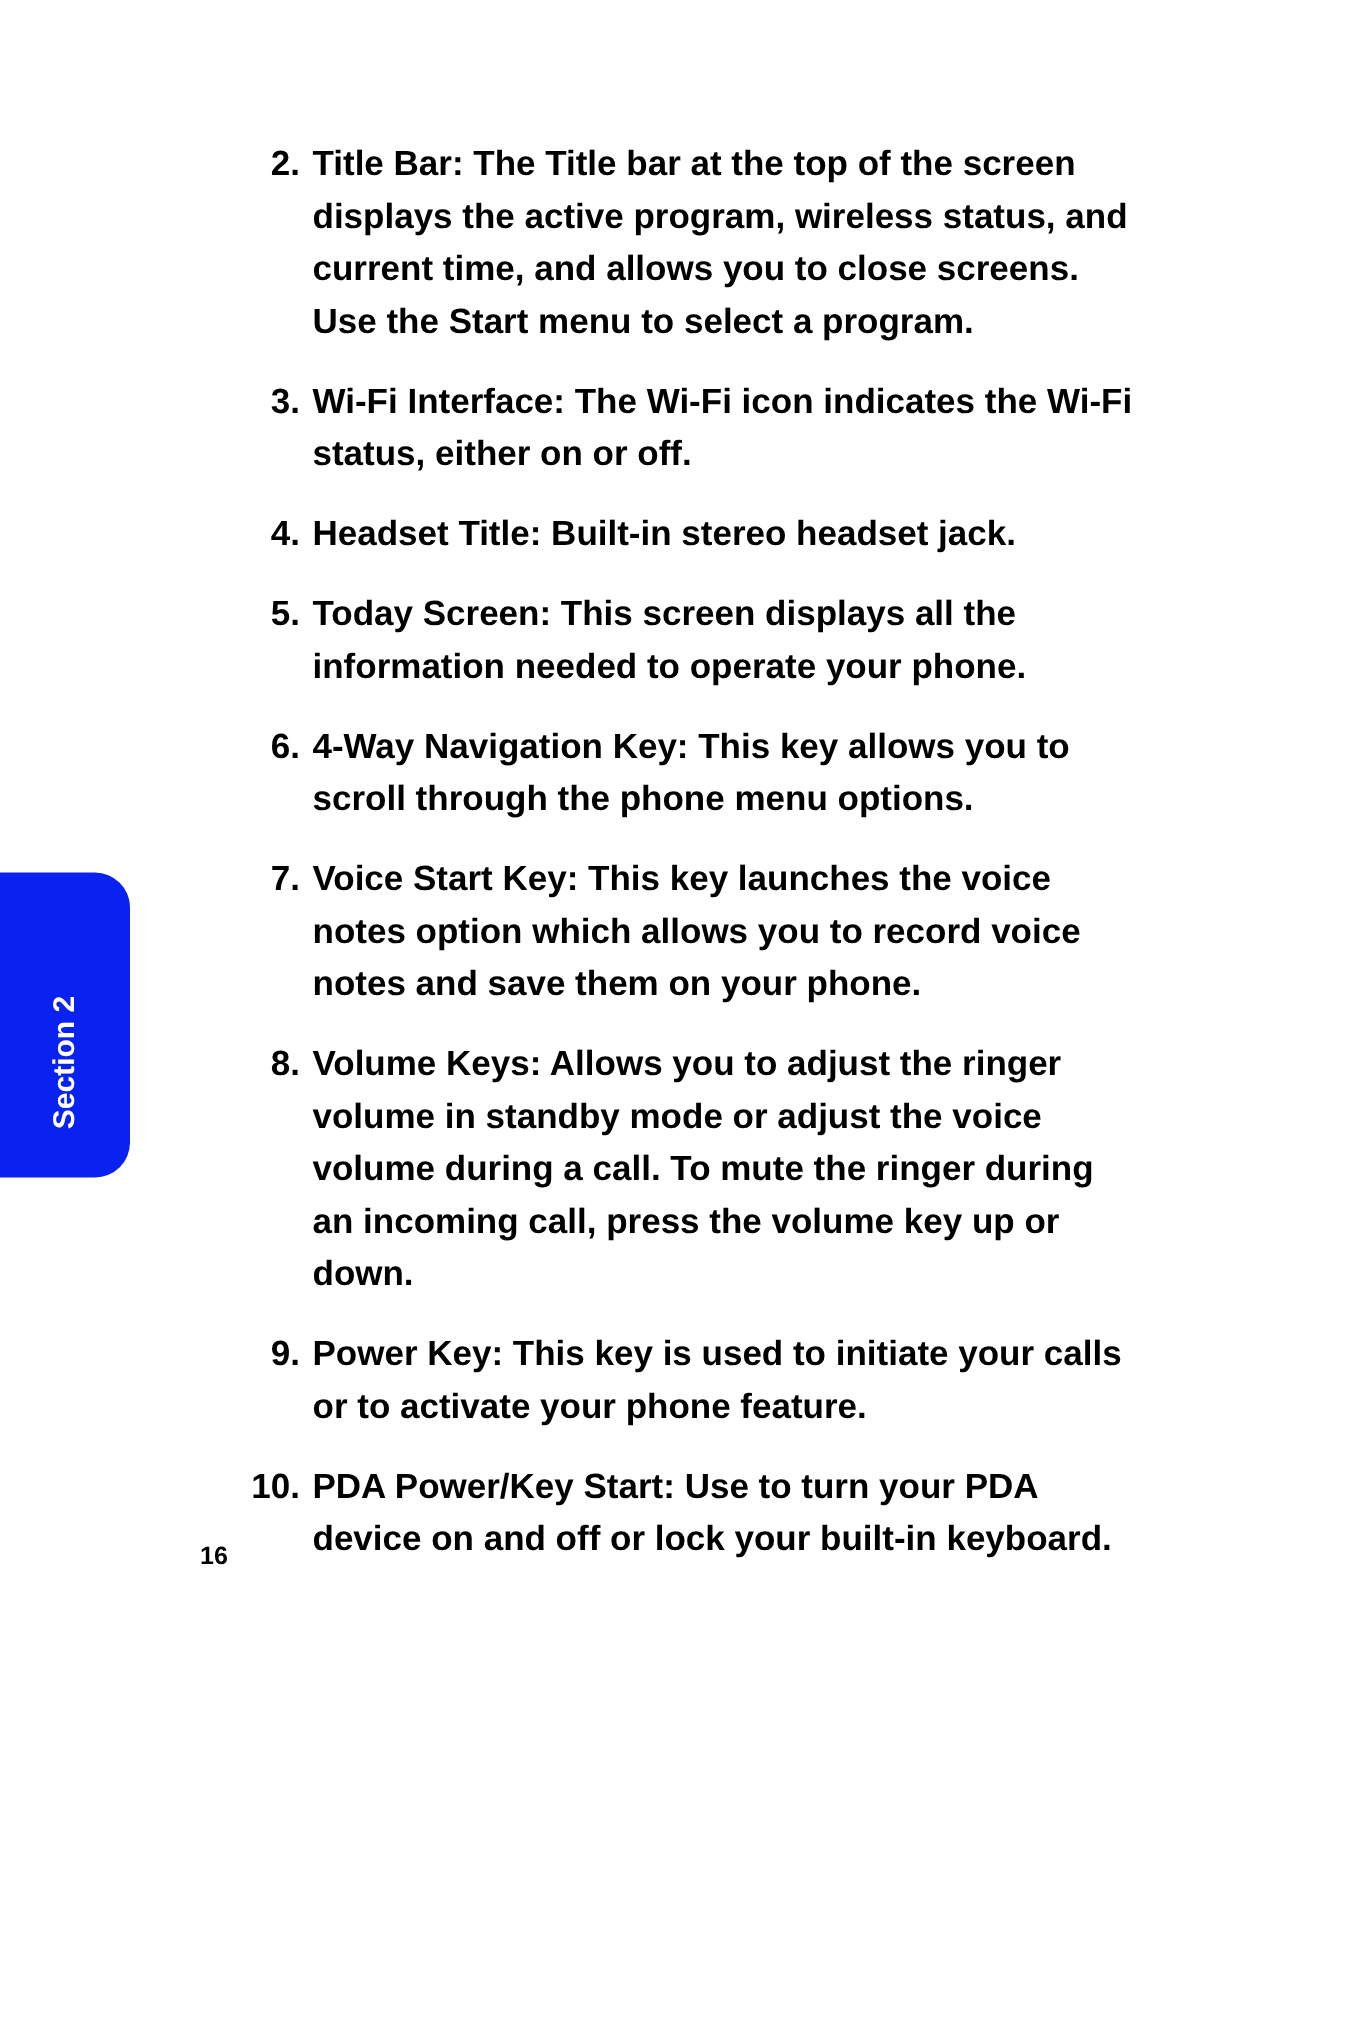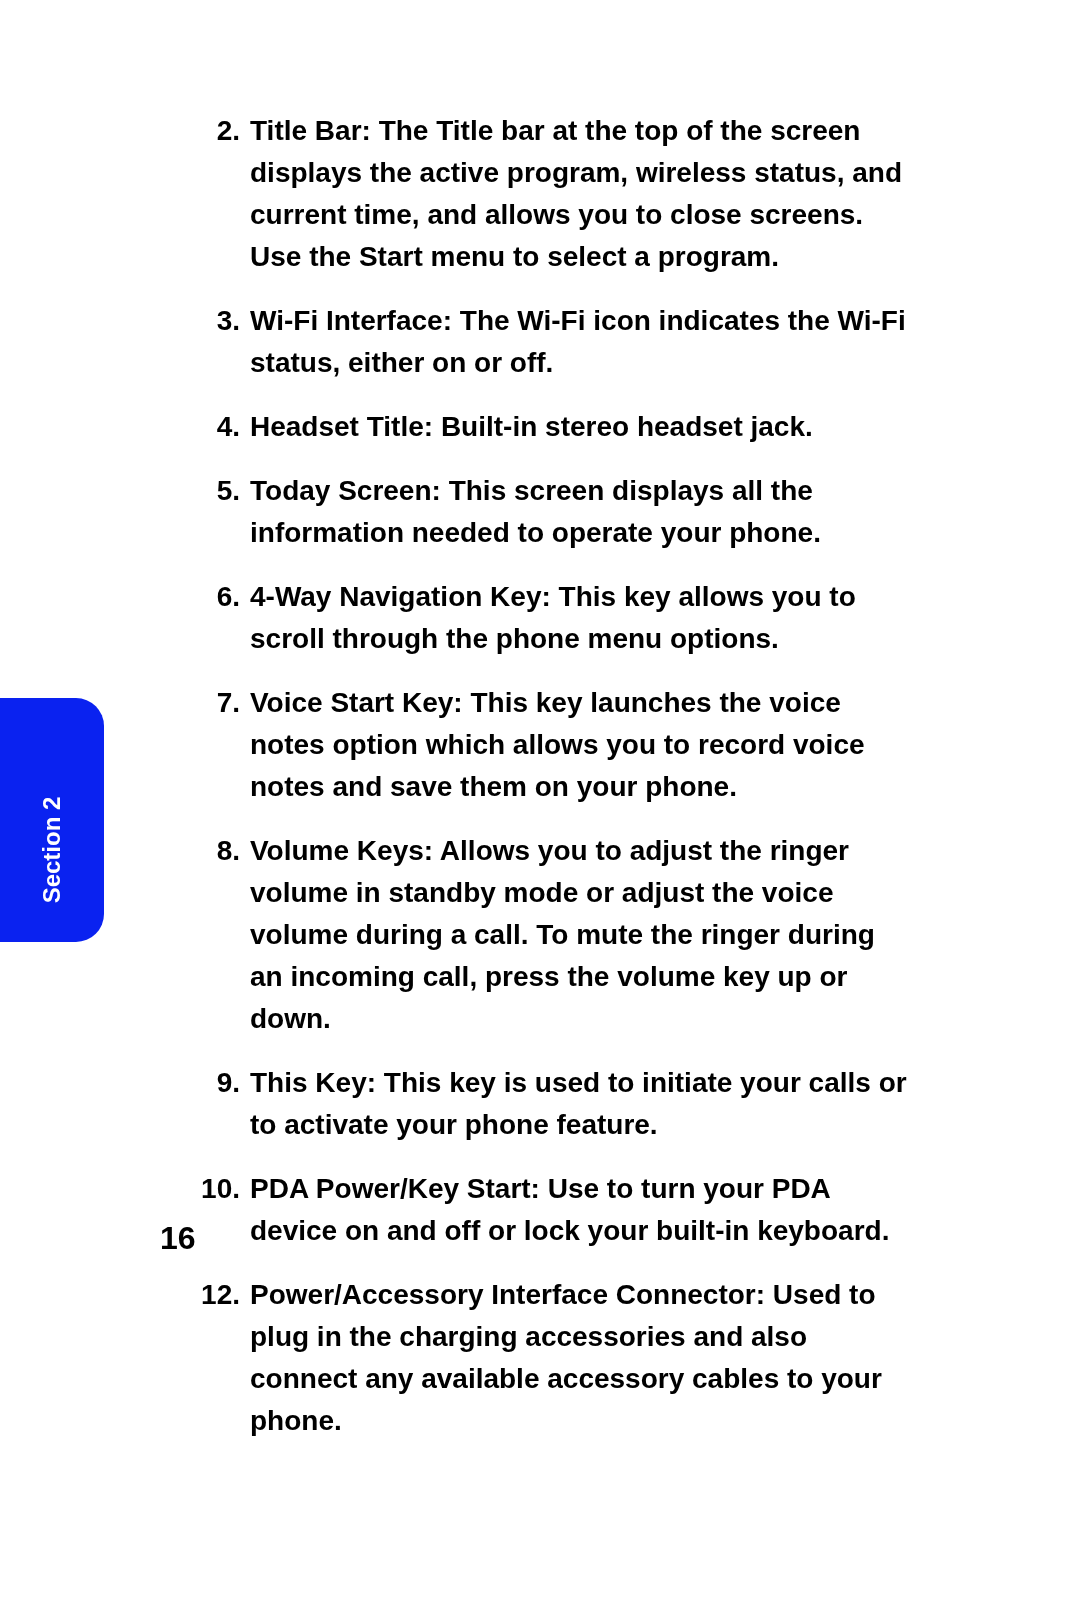--- a/index.html
+++ b/index.html
@@ -66,21 +66,21 @@
   font-weight: bold;
   font-size: 24px;
   white-space: nowrap;
   margin-top: 30px;
 }
 .page-num {
   position: absolute;
   left: 160px;
   bottom: 365px;
   font-weight: bold;
-  font-size: 32px;
+  font-size: 20px;
 }
 </style>
 </head>
 <body>
 
 <div class="page">
 
   <div class="tab">
     <span class="tab-label">Section 2</span>
   </div>
@@ -110,27 +110,23 @@
       <div class="item">
         <div class="num">7.</div>
         <div class="body"><span class="term">Voice Start Key</span><span class="desc">: This key launches the voice notes option which allows you to record voice notes and save them on your phone.</span></div>
       </div>
       <div class="item">
         <div class="num">8.</div>
         <div class="body"><span class="term">Volume Keys</span><span class="desc">: Allows you to adjust the ringer volume in standby mode or adjust the voice volume during a call. To mute the ringer during an incoming call, press the volume key up or down.</span></div>
       </div>
       <div class="item">
         <div class="num">9.</div>
-        <div class="body"><span class="term">This Key</span><span class="desc">: This key is used to initiate your calls or to activate your phone feature.</span></div>
+        <div class="body"><span class="term">Power Key</span><span class="desc">: This key is used to initiate your calls or to activate your phone feature.</span></div>
       </div>
       <div class="item">
         <div class="num">10.</div>
         <div class="body"><span class="term">PDA Power/Key Start</span><span class="desc">: Use to turn your PDA device on and off or lock your built-in keyboard.</span></div>
-      </div>
-      <div class="item">
-        <div class="num">12.</div>
-        <div class="body"><span class="term">Power/Accessory Interface Connector</span><span class="desc">: Used to plug in the charging accessories and also connect any available accessory cables to your phone.</span></div>
       </div>
     </div>
 
   <div class="page-num">16</div>
 
 </div>
 
 </body></html>

